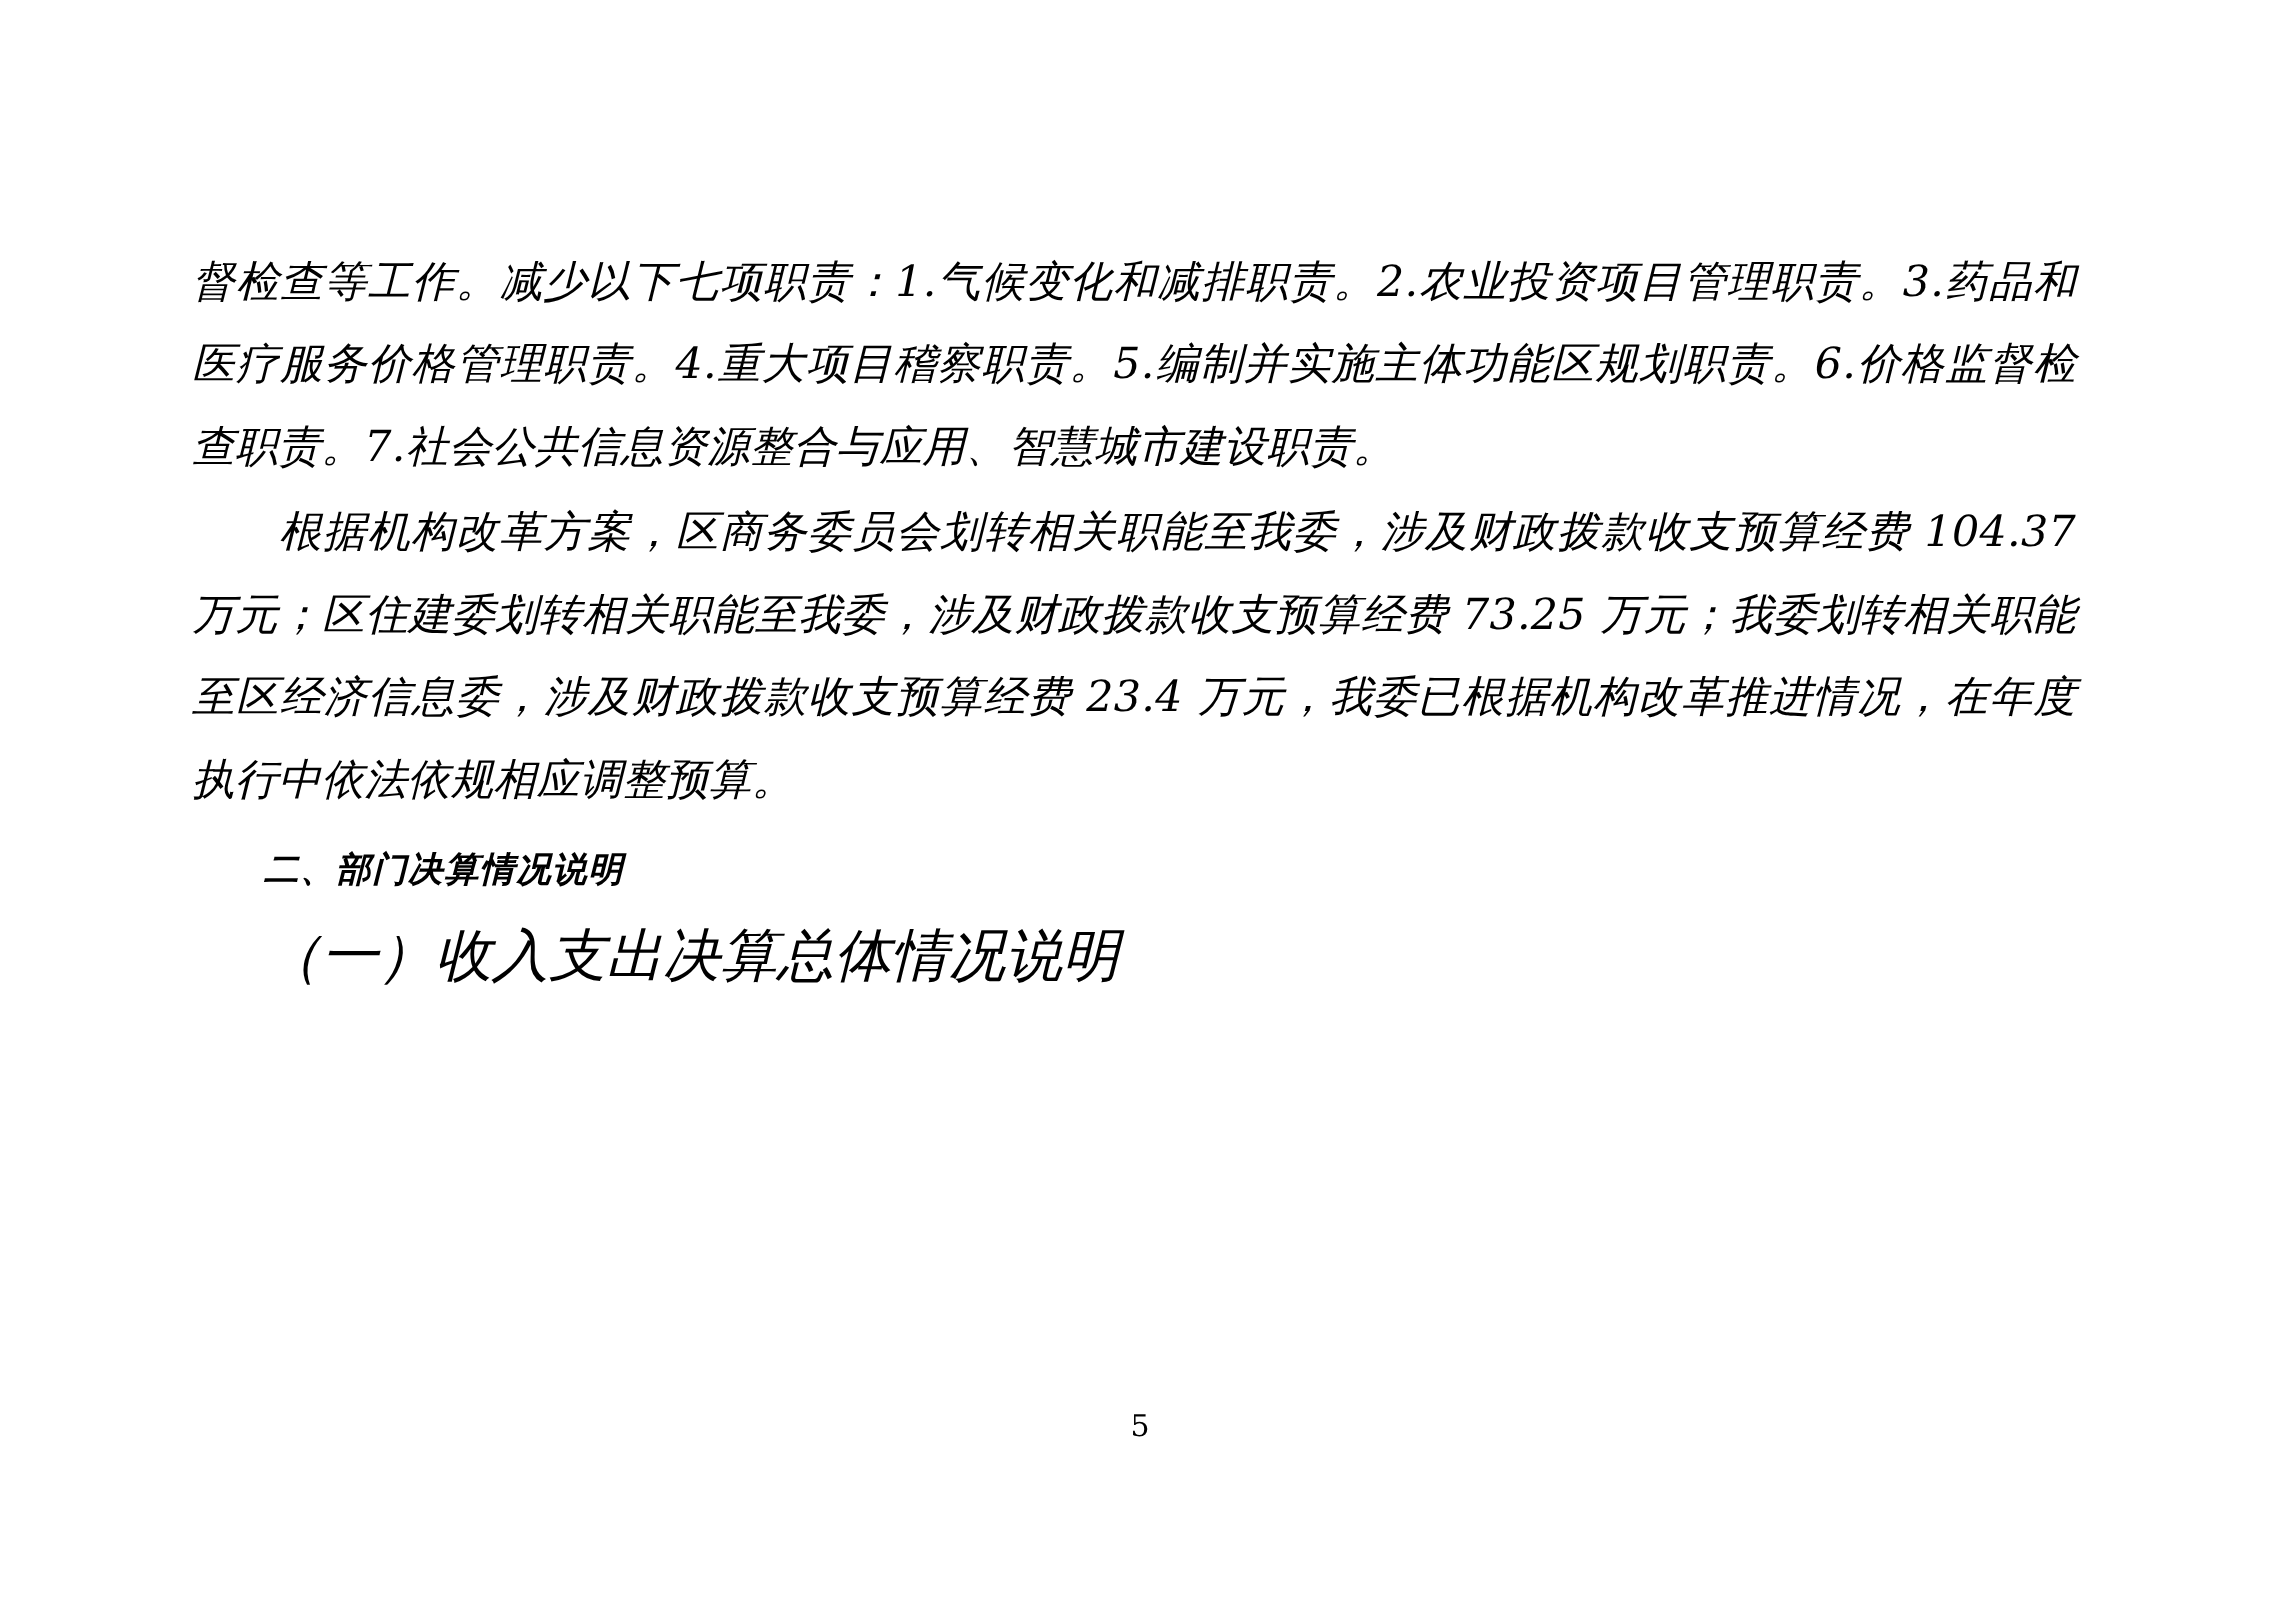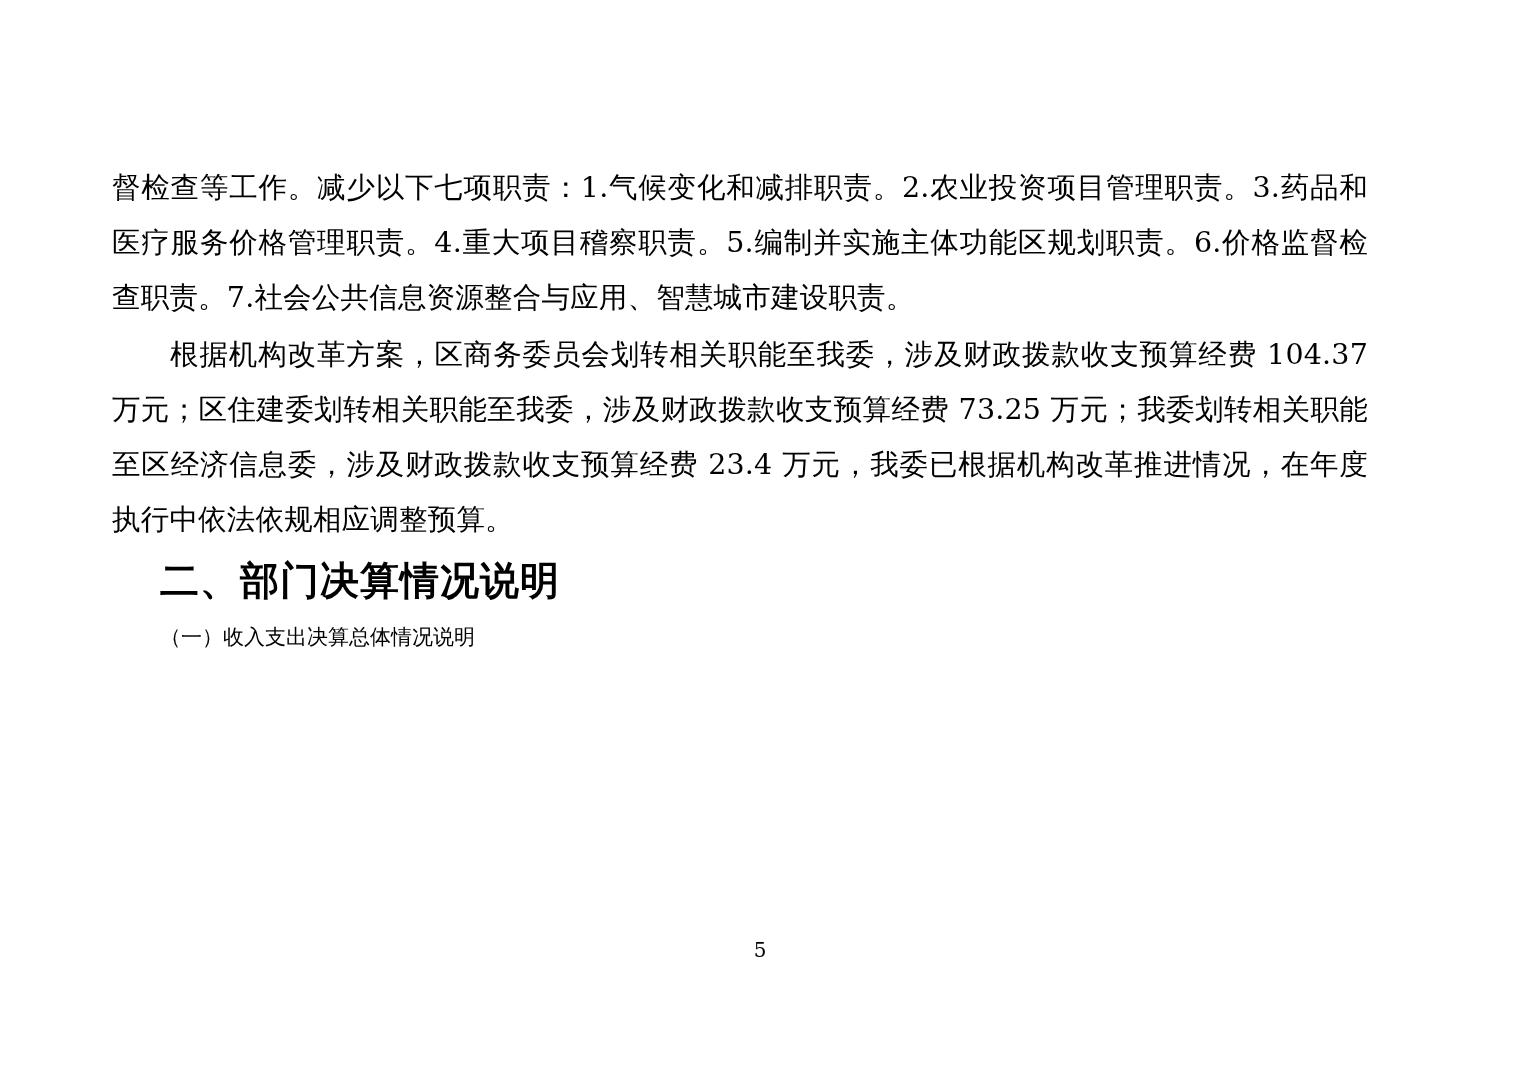--- a/index.html
+++ b/index.html
@@ -18,48 +18,49 @@
   .page {
     position: absolute;
     left: 0;
     top: 0;
     width: 1520px;
     height: 1074px;
     background: #fff;
   }
   .content {
     position: absolute;
-    left: 112px;
+    left: 128px;
     top: 160px;
     width: 1256px;
+    font-style: italic;
   }
   p.body-text {
     margin: 0 0 2px 0;
     font-size: 28.5px;
     line-height: 55px;
     text-align: justify;
     text-justify: inter-ideograph;
     letter-spacing: 0.2px;
     font-family: "DejaVu Serif", "Liberation Serif", serif;
   }
   p.indent {
     text-indent: 58px;
   }
   h2.section-heading {
     margin: 6px 0 2px 0;
-    font-size: 39px;
+    font-size: 23px;
     line-height: 55px;
     font-weight: bold;
     text-indent: 48px;
     font-family: "DejaVu Sans", "Liberation Sans", sans-serif;
     letter-spacing: 1px;
   }
   p.sub-heading {
     margin: 0 0 2px 0;
-    font-size: 21px;
+    font-size: 38px;
     line-height: 55px;
     text-indent: 48px;
     font-family: "DejaVu Serif", "Liberation Serif", serif;
   }
   .page-number {
     position: absolute;
     top: 938px;
     left: 0;
     width: 1520px;
     text-align: center;

